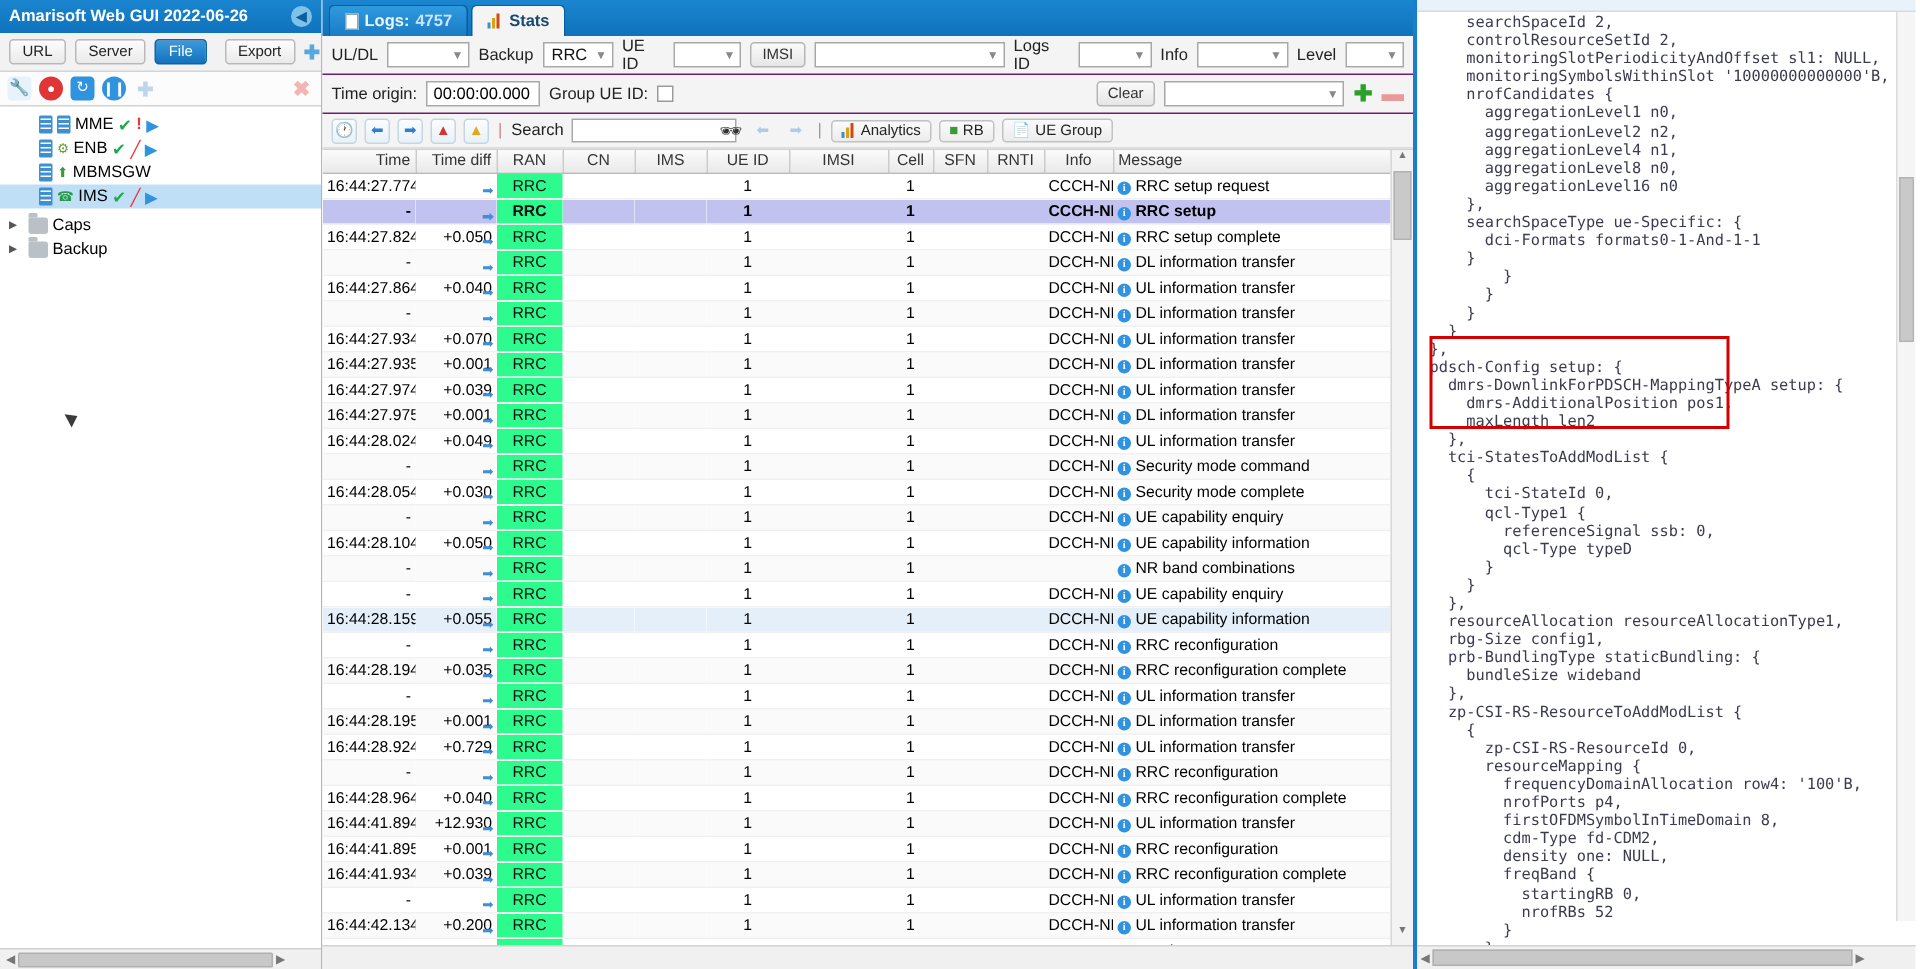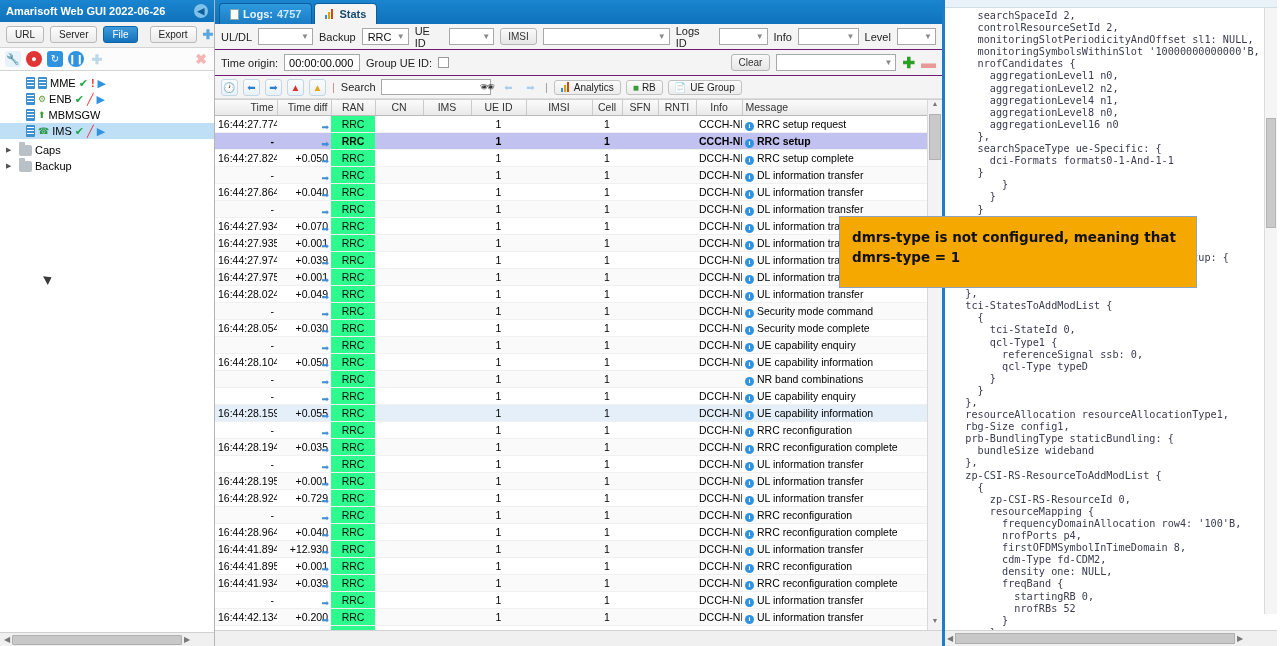--- a/index.html
+++ b/index.html
@@ -934,21 +934,20 @@
 
       <div class="vscroll">
         <div class="vup">▲</div>
         <div class="vthumb"></div>
         <div class="vdn">▼</div>
       </div>
     </div>
 
     <div class="center-hscroll"></div>
 
-    <div class="callout">dmrs-type is not configured, meaning that dmrs-type = 1</div>
   </div>
 
   <div id="right">
     <div class="r-topbar"></div>
     <div class="r-body">
       <pre class="asn">    searchSpaceId 2,
     controlResourceSetId 2,
     monitoringSlotPeriodicityAndOffset sl1: NULL,
     monitoringSymbolsWithinSlot '10000000000000'B,
     nrofCandidates {

